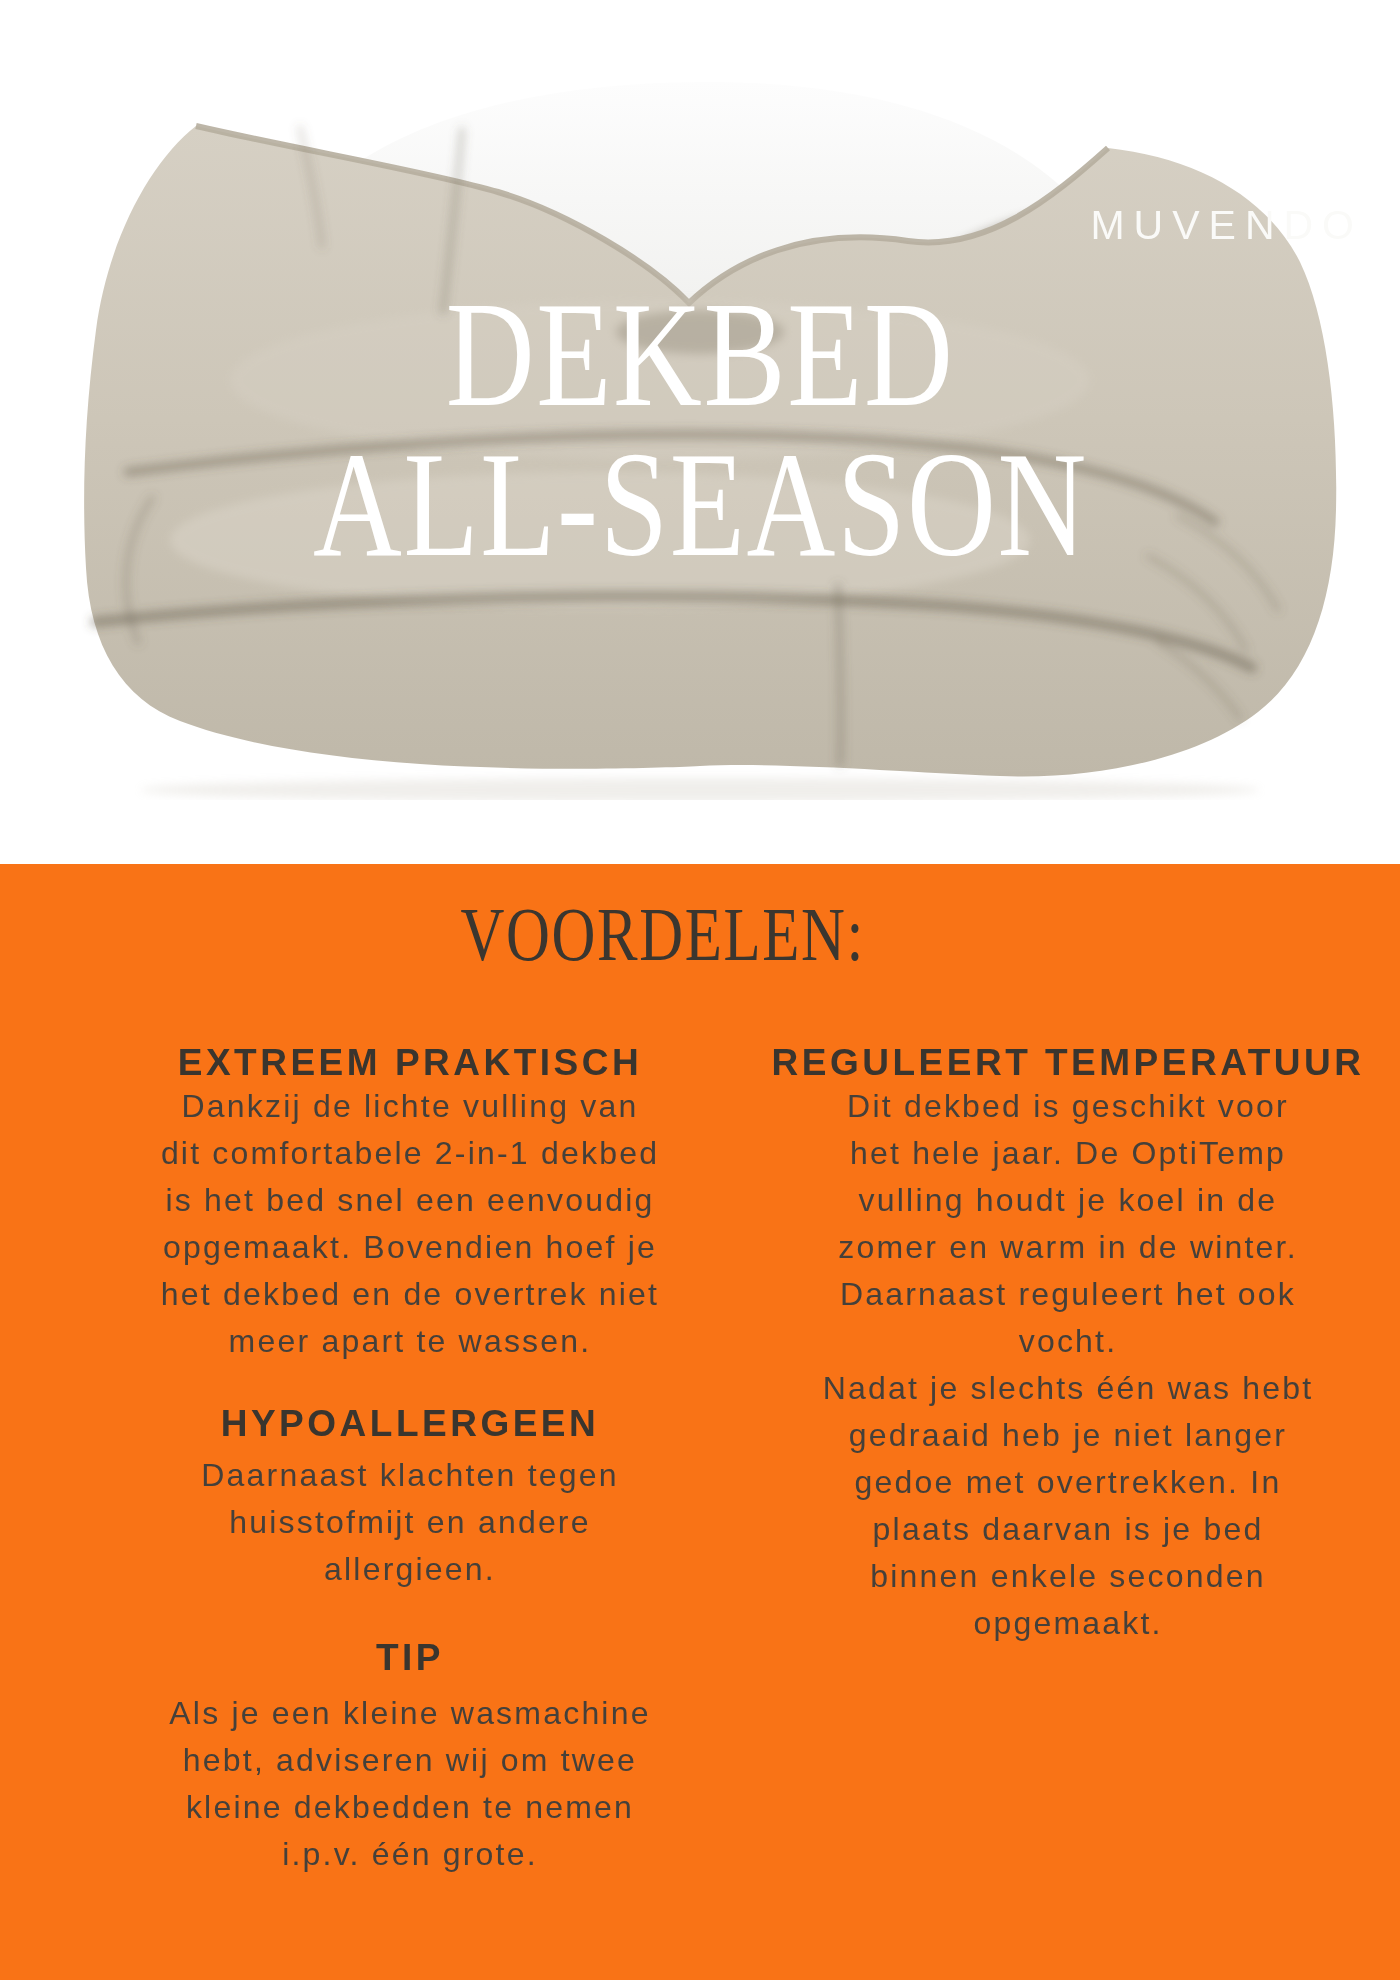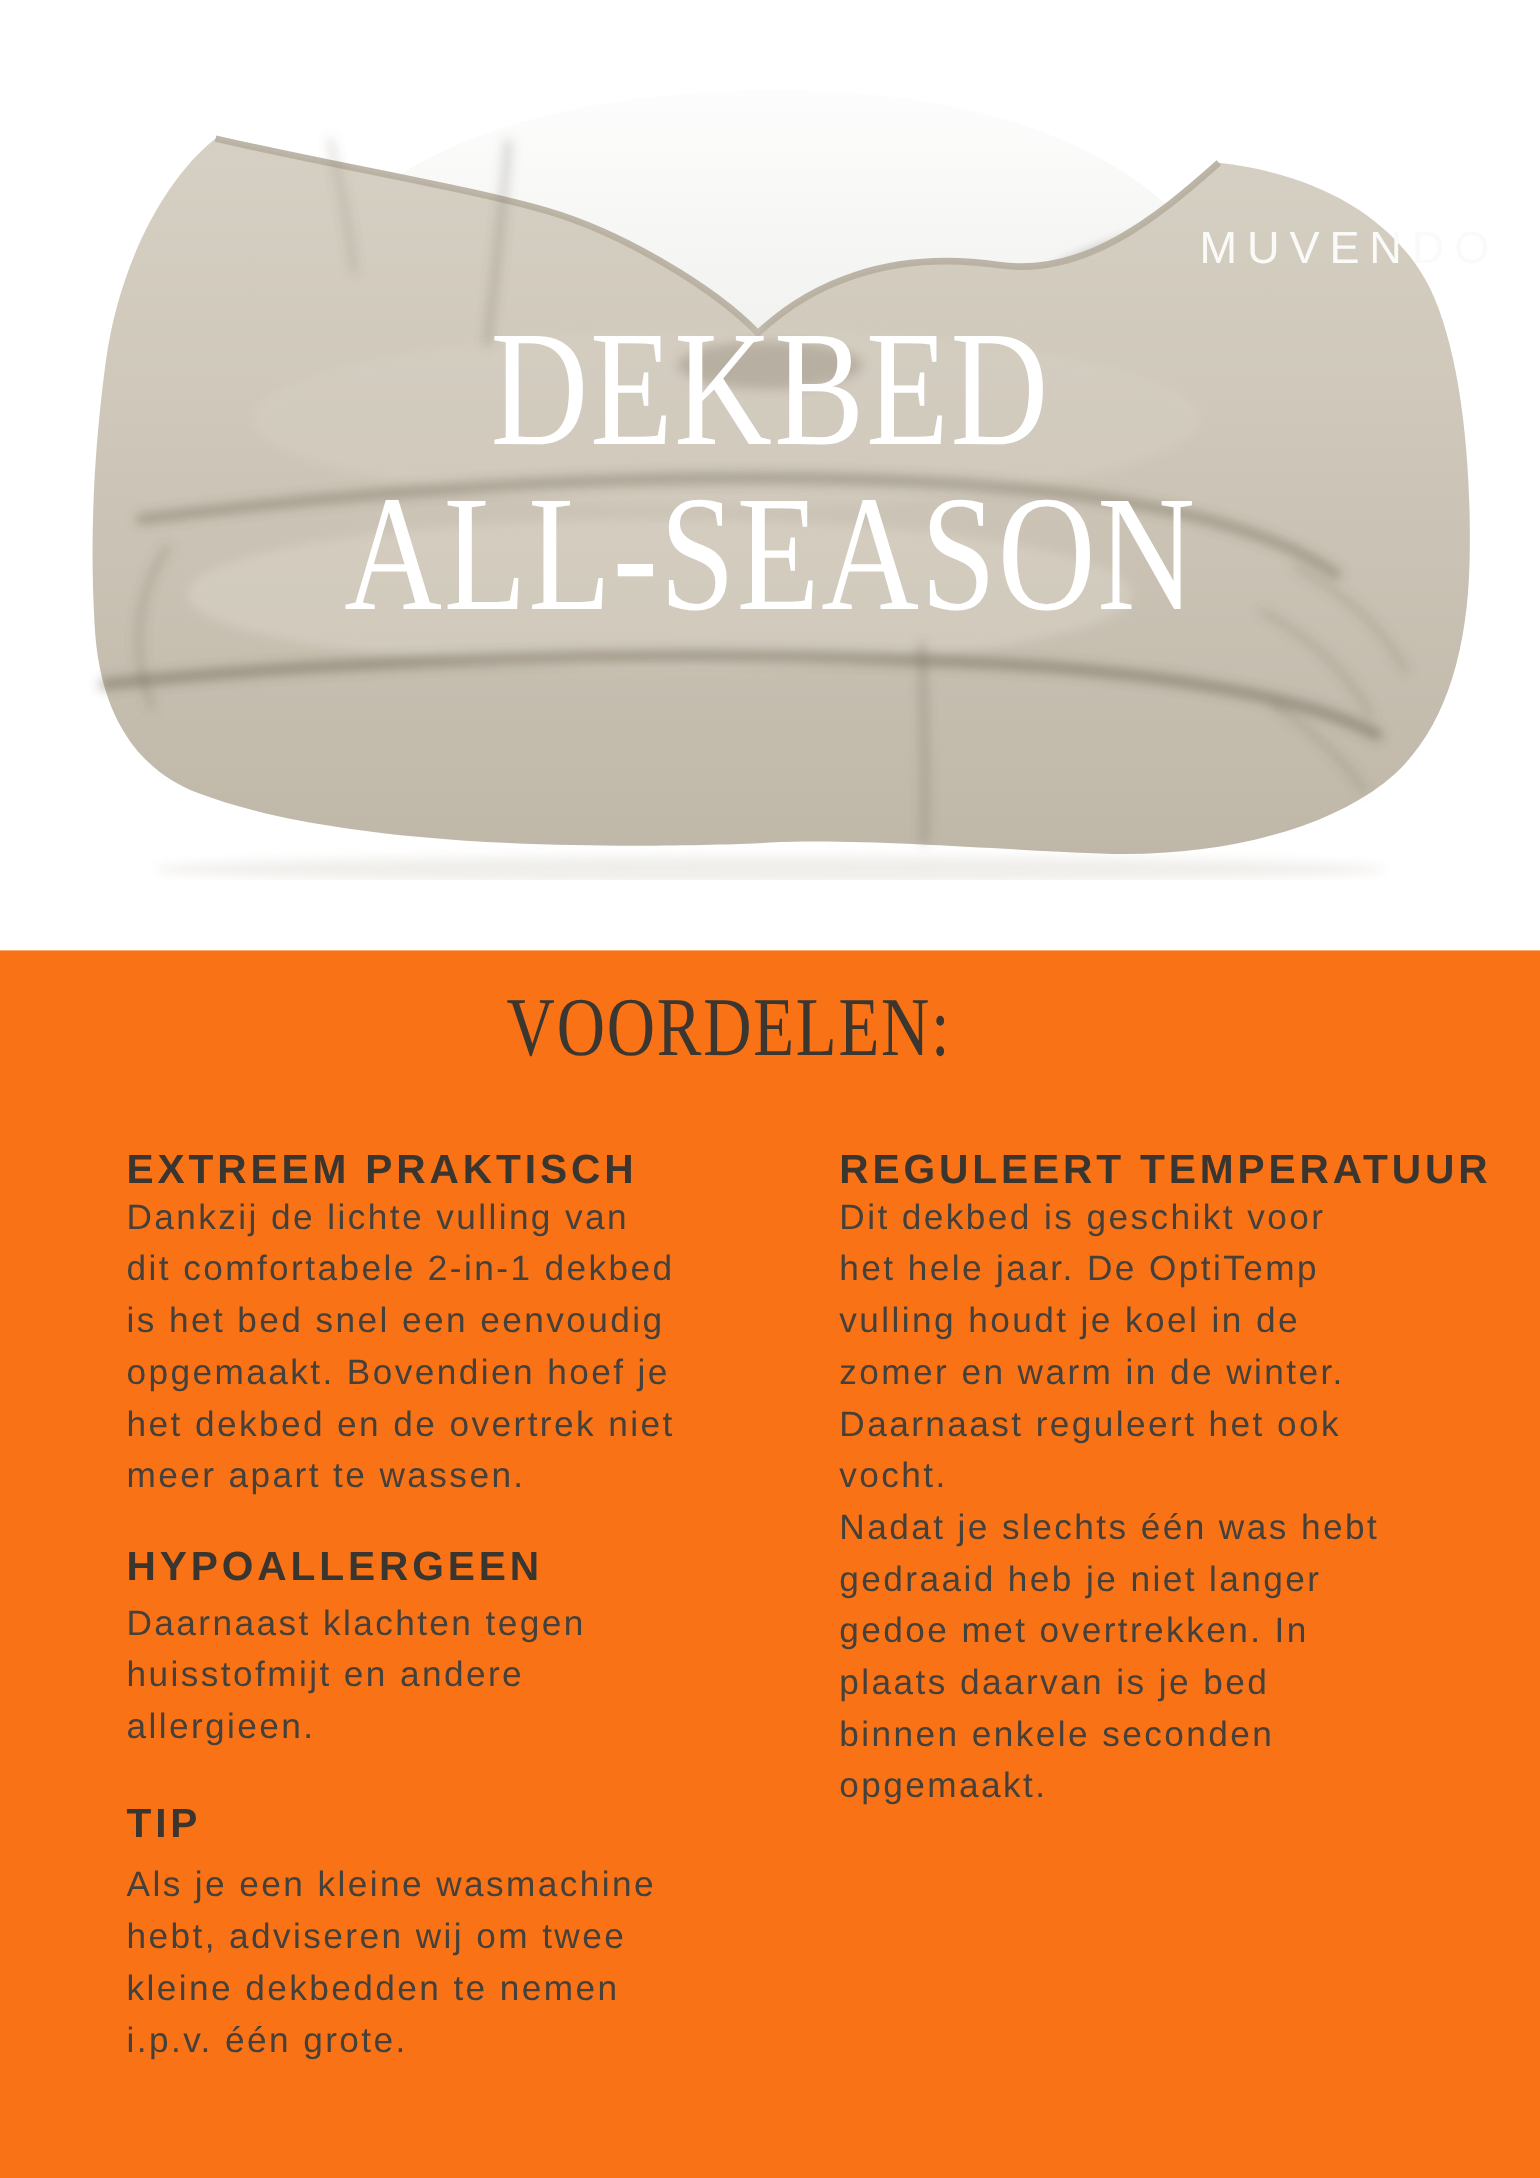--- a/index.html
+++ b/index.html
@@ -24,21 +24,21 @@
 
   
   .benefits{position:absolute;top:864px;left:0;width:1400px;height:1116px;background:#f97316;}
 
   .voordelen{position:absolute;top:32px;left:0;width:100%;margin:0;text-align:center;
              font-family:"Liberation Serif",serif;font-weight:400;color:#3b362f;
              font-size:76px;line-height:76px;}
   .voordelen span{display:inline-block;transform:translateX(-37px) scaleX(0.8);
                   transform-origin:50% 50%;letter-spacing:2px;}
 
-  .col{position:absolute;top:179px;}
+  .col{position:absolute;top:179px;text-align:center;}
   .col-left{left:115px;width:590px;}
   .col-right{left:763px;width:610px;}
 
   .col h3{margin:0;font-size:37px;line-height:40px;font-weight:bold;
           letter-spacing:3.5px;color:#3a352e;}
   .col p{margin:0;font-size:32px;line-height:47px;letter-spacing:2.2px;
          color:#45403a;white-space:pre-line;}
 
   .col-left  .h-2{margin-top:39px;}
   .col-left  .p-2{margin-top:8px;}

